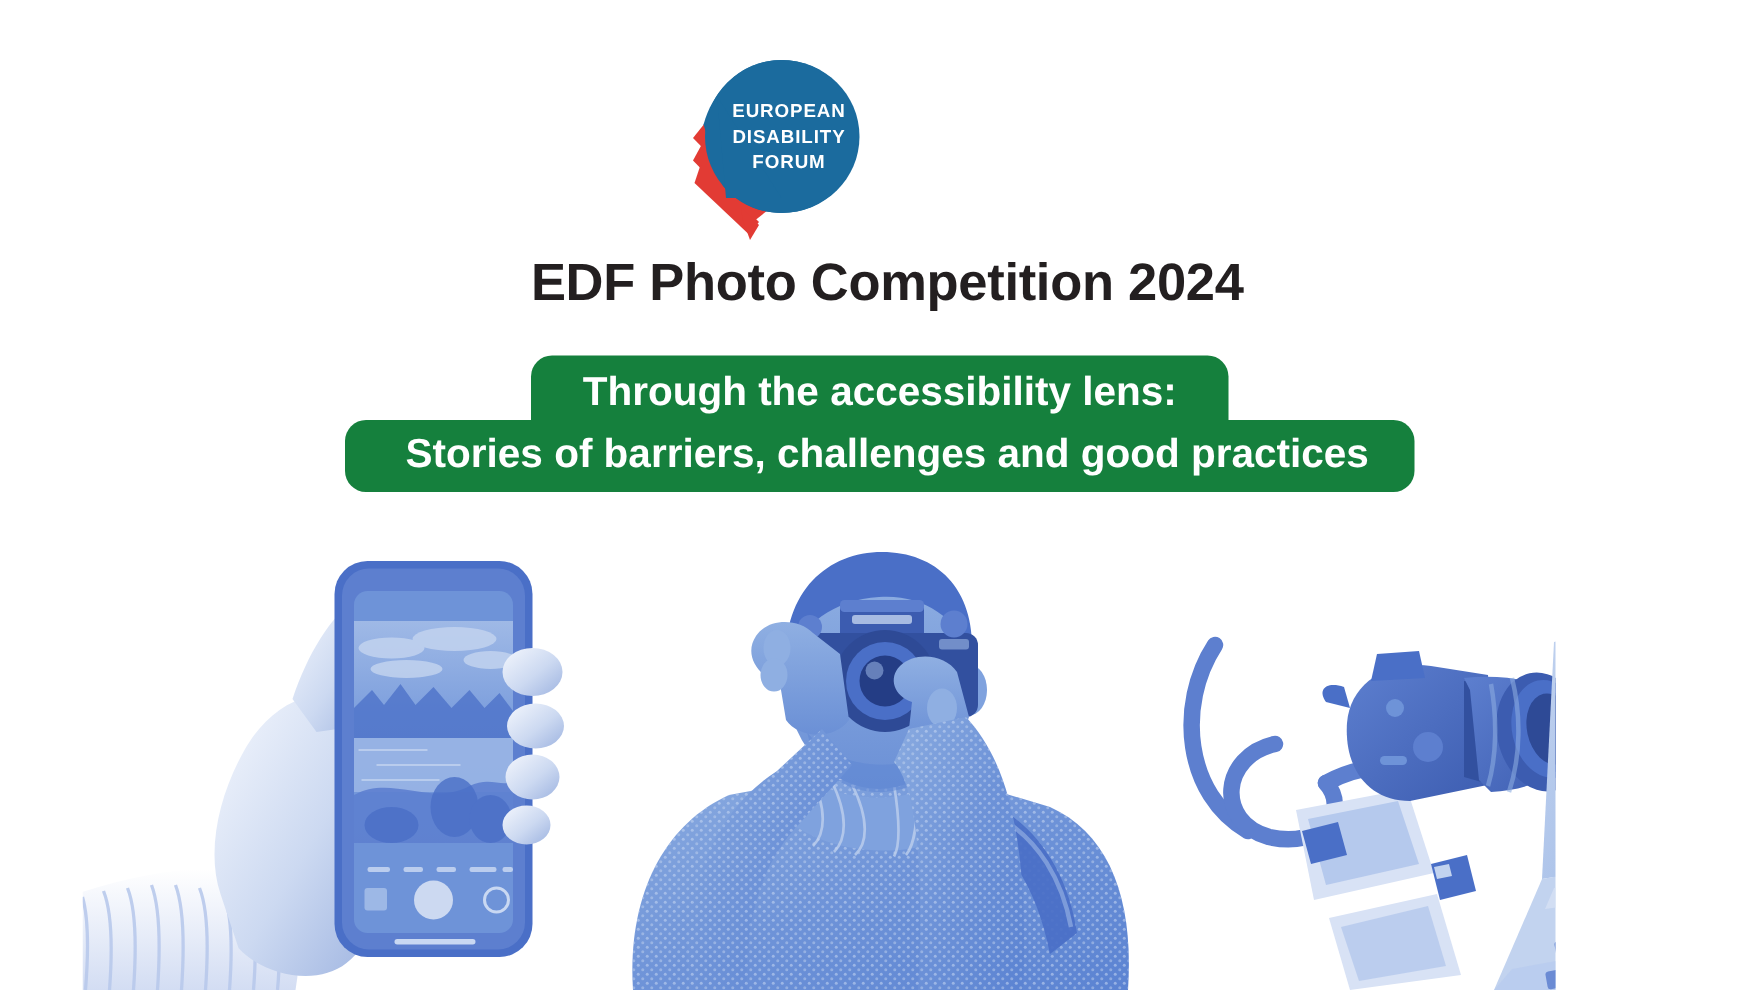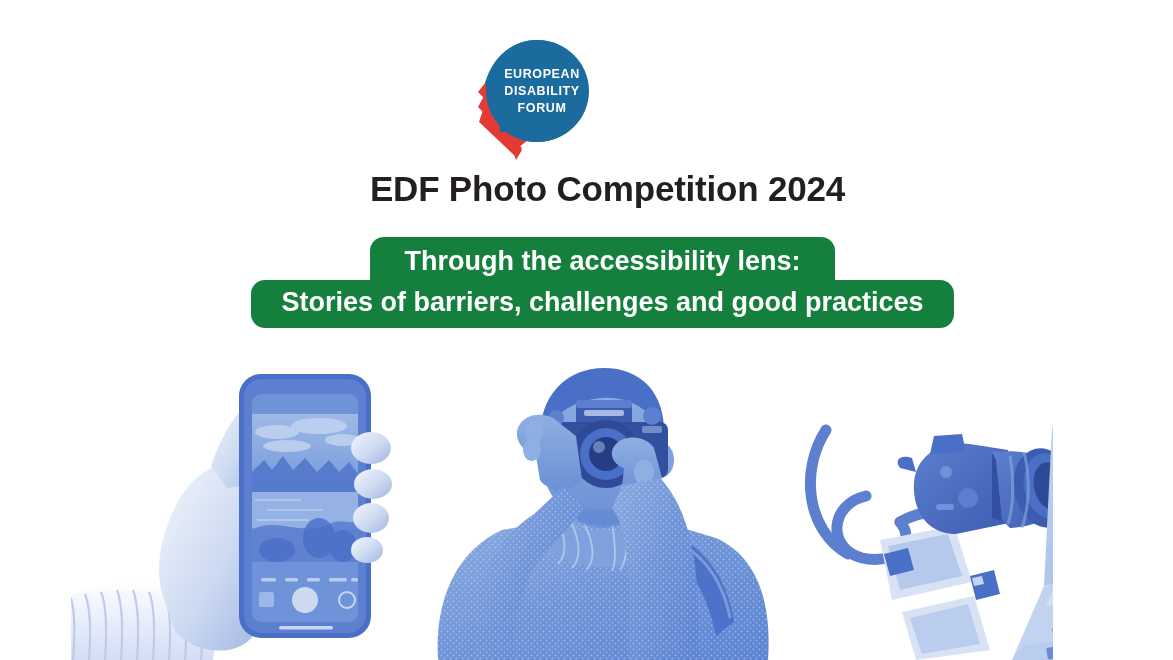--- a/index.html
+++ b/index.html
@@ -10,21 +10,20 @@
     overflow: hidden;
     background: #ffffff;
     font-family: "Liberation Sans", "DejaVu Sans", sans-serif;
   }
   .poster {
     position: relative;
     width: 1037px;
     height: 660px;
     background: #ffffff;
     overflow: hidden;
-    margin-left: 16px;
   }
 
   
   .logo-wrap {
     position: absolute;
     left: 50%;
     top: 38px;
     transform: translateX(-50%);
     width: 130px;
     height: 122px;
@@ -65,21 +64,21 @@
     white-space: nowrap;
   }
   .banner-line-1 {
     border-radius: 14px 14px 0 0;
     padding: 10px 34px 6px 34px;
     position: relative;
     z-index: 2;
   }
   .banner-line-2 {
     border-radius: 14px;
-    padding: 8px 30px 12px 30px;
+    padding: 8px 30px 12px 40px;
     position: relative;
     z-index: 1;
     margin-top: -2px;
   }
 
   
   .photos {
     position: absolute;
     left: 0;
     top: 340px;

